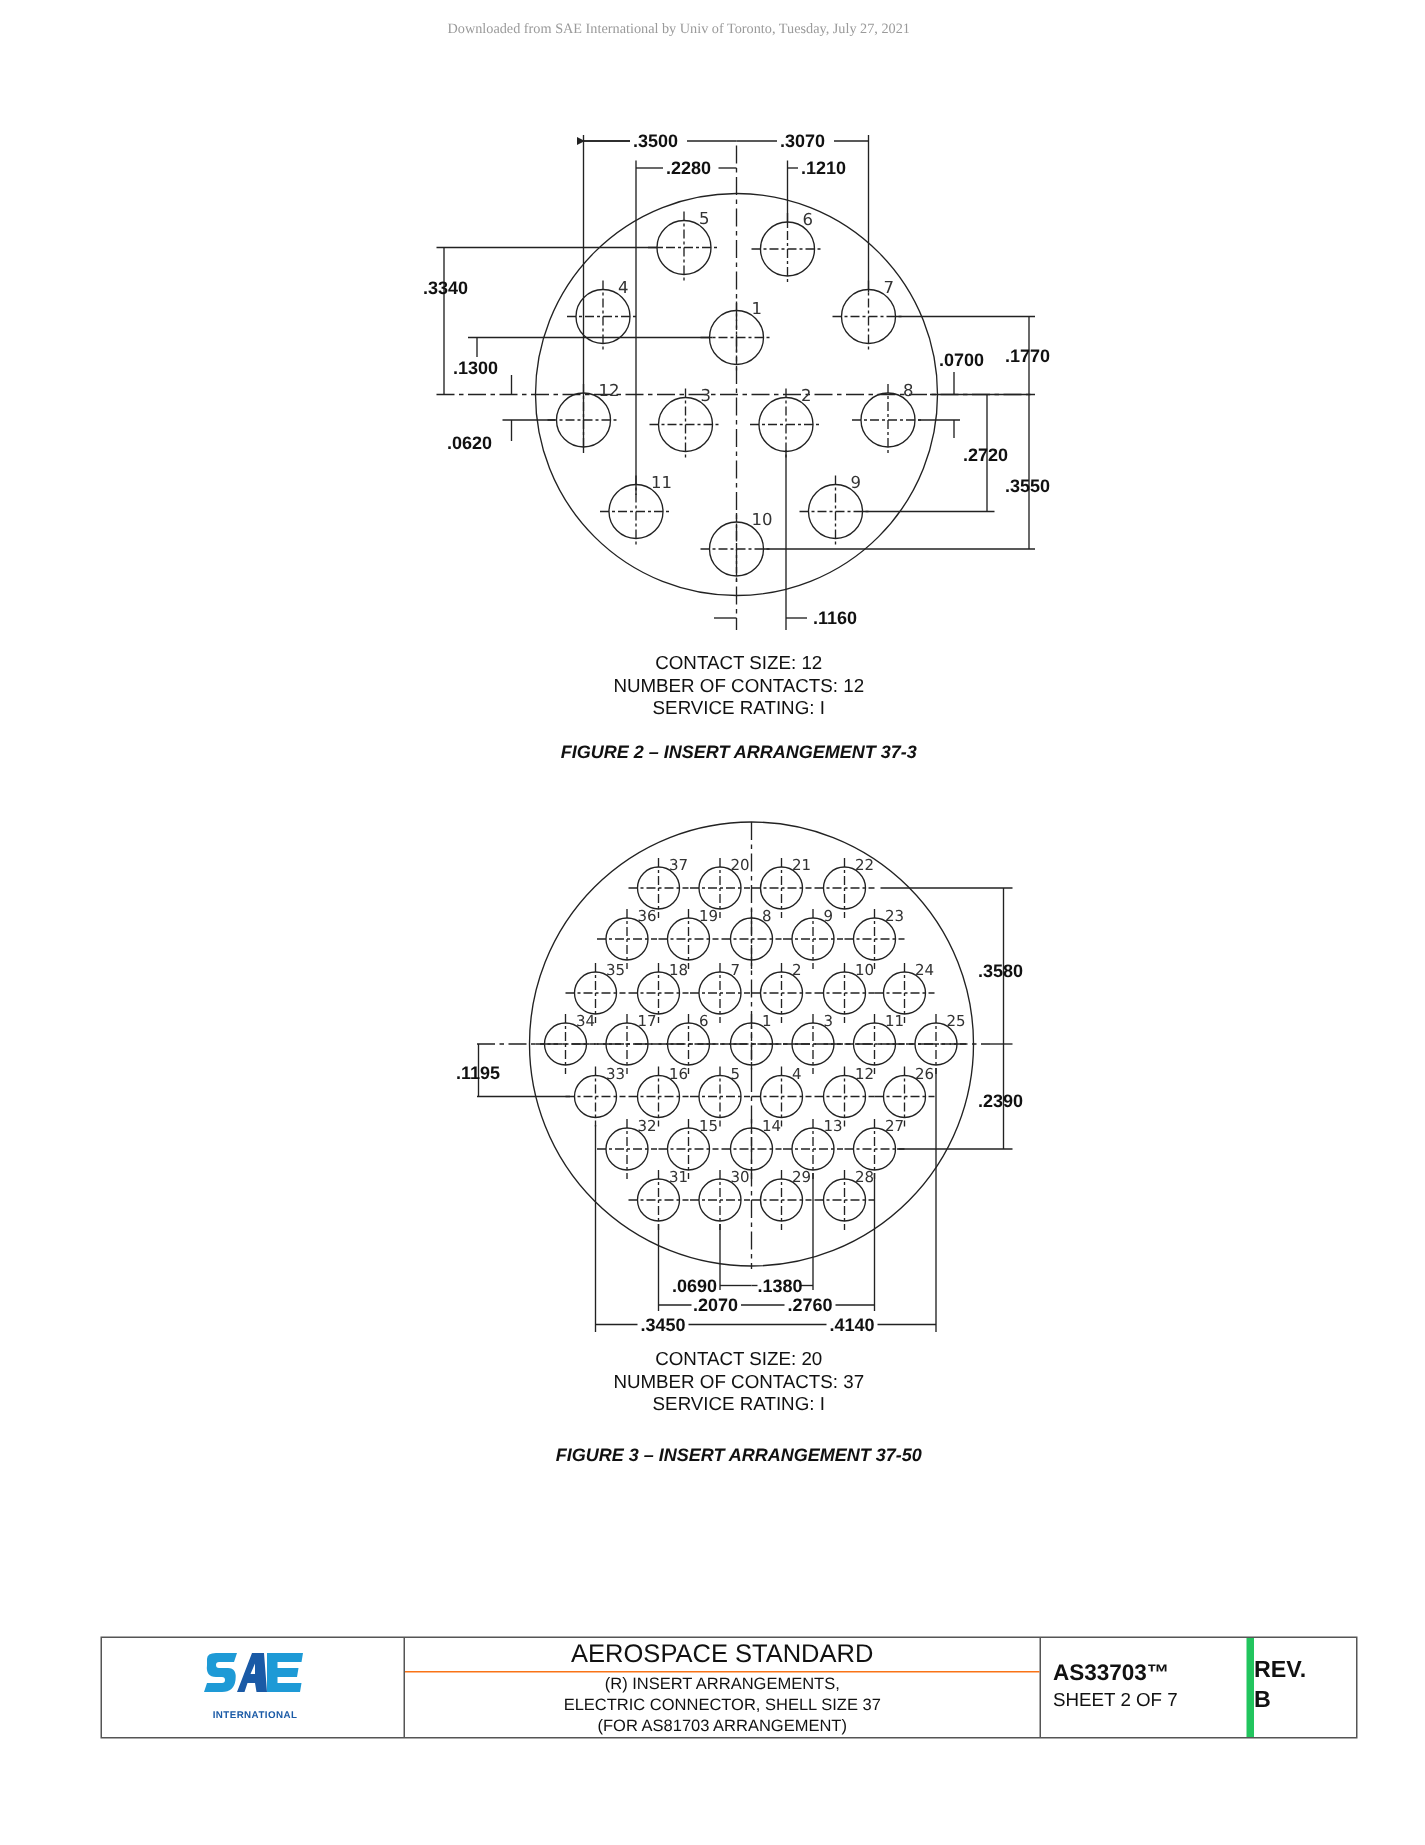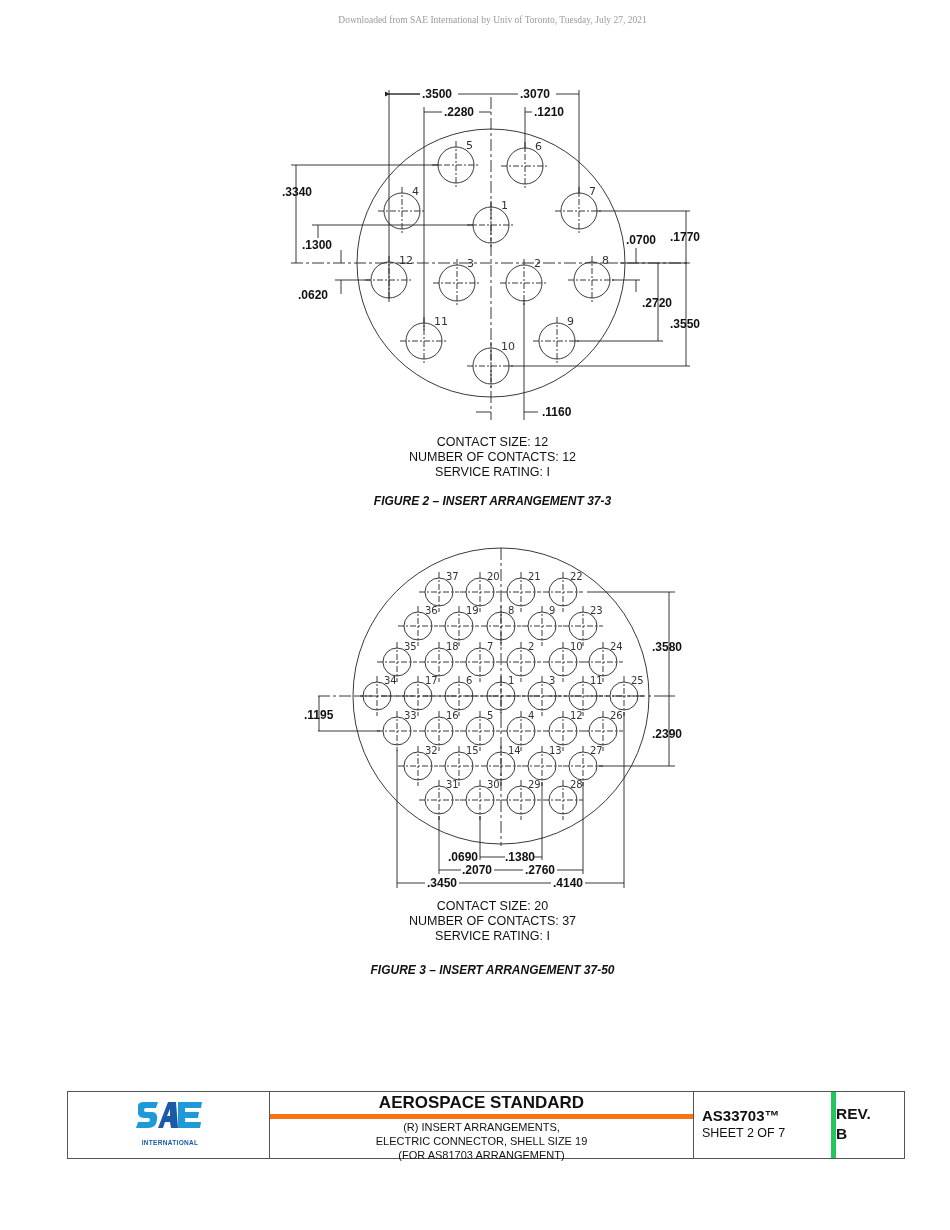--- a/index.html
+++ b/index.html
@@ -1,30 +1,30 @@
 <!DOCTYPE html>
 <html><head>
 <meta charset="utf-8">
 <style>
   html, body { margin: 0; padding: 0; background: #ffffff; }
   body { width: 950px; height: 1230px; position: relative; overflow: hidden; font-family: "Liberation Sans", sans-serif; color: #111; }
-  .watermark { position: absolute; top: 15px; left: 0; width: 905px; text-align: center; font-family: "Liberation Serif", serif; font-size: 9.5px; color: #9a9a9a; padding-left: 40px; }
+  .watermark { position: absolute; top: 15px; left: 0; width: 905px; text-align: center; font-family: "Liberation Serif", serif; font-size: 9.5px; color: #9a9a9a; }
   svg.fig { position: absolute; left: 0; top: 0; }
   .dim { font-family: "Liberation Sans", sans-serif; font-weight: bold; font-size: 12px; fill: #111; }
   .num { font-family: "DejaVu Sans", sans-serif; font-size: 11px; fill: #333; font-weight: normal; }
   .num3 { font-family: "DejaVu Sans", sans-serif; font-size: 10px; fill: #333; }
   .caption { position: absolute; left: 0; width: 985px; text-align: center; font-size: 12.5px; line-height: 15px; color: #111; }
   .fig-title { position: absolute; left: 0; width: 985px; text-align: center; font-size: 12px; font-weight: bold; font-style: italic; color: #111; }
   .tb { position: absolute; left: 67px; top: 1091px; width: 838px; height: 68px; border: 1px solid #555; box-sizing: border-box; }
   .tb-cell { position: absolute; top: 0; height: 66px; box-sizing: border-box; }
   .tb-logo { left: 0; width: 202px; border-right: 1px solid #555; }
   .tb-title { left: 202px; width: 424px; border-right: 1px solid #555; }
   .tb-doc { left: 626px; width: 142px; border-right: 5px solid #22c55e; }
   .tb-rev { left: 768px; width: 68px; }
-  .tb-head { height: 22px; border-bottom: 5px solid #f97316; text-align: center; font-weight: bold; font-size: 17px; line-height: 22px; }
+  .tb-head { height: 22px; border-bottom: 1px solid #f97316; text-align: center; font-weight: normal; font-size: 17px; line-height: 22px; }
   .tb-sub { text-align: center; font-size: 11px; line-height: 14px; padding-top: 1px; }
   .tb-docnum { position: absolute; left: 8px; top: 15px; font-weight: bold; font-size: 15px; }
   .tb-sheet { position: absolute; left: 8px; top: 34px; font-size: 12.5px; }
   .tb-revlabel { position: absolute; left: 0; width: 68px; top: 12px; text-align: left; font-weight: bold; font-size: 15.5px; line-height: 20px; }
   .logo-wrap { position: absolute; left: 68px; top: 10px; width: 68px; }
   .logo-text { font-size: 6.5px; font-weight: bold; color: #1a5aa6; letter-spacing: 0.3px; text-align: center; margin-top: 1px; }
 </style>
 </head>
 <body>
 
@@ -456,21 +456,21 @@
         <path d="M22,26 L32,0 L40,0 L42,26 L35,26 L34,20 L29,20 L27,26 Z M31,14 L34,14 L34,7 Z" fill="#1a5aa6"></path>
         <path d="M42,0 L66,0 L65,6 L49,6 L49,10 L63,10 L62,16 L49,16 L49,20 L65,20 L64,26 L42,26 Z" fill="#1e9ad6"></path>
       </svg>
       <div class="logo-text">INTERNATIONAL</div>
     </div>
   </div>
   <div class="tb-cell tb-title">
     <div class="tb-head">AEROSPACE STANDARD</div>
     <div class="tb-sub">
       <div>(R) INSERT ARRANGEMENTS,</div>
-      <div>ELECTRIC CONNECTOR, SHELL SIZE 19</div>
+      <div>ELECTRIC CONNECTOR, SHELL SIZE 37</div>
       <div>(FOR AS81703 ARRANGEMENT)</div>
     </div>
   </div>
   <div class="tb-cell tb-doc">
     <div class="tb-docnum">AS33703™</div>
     <div class="tb-sheet">SHEET 2 OF 7</div>
   </div>
   <div class="tb-cell tb-rev">
     <div class="tb-revlabel">
       <div>REV.</div>

